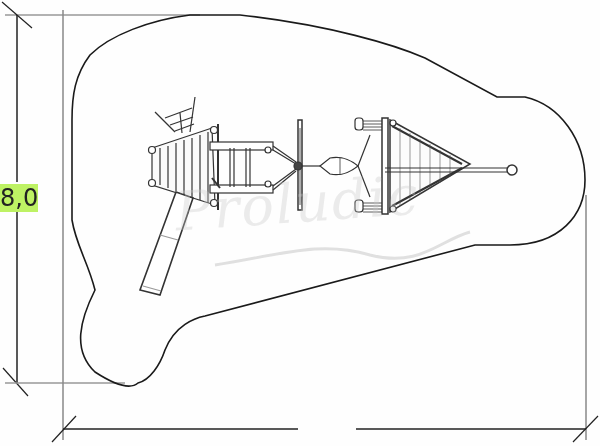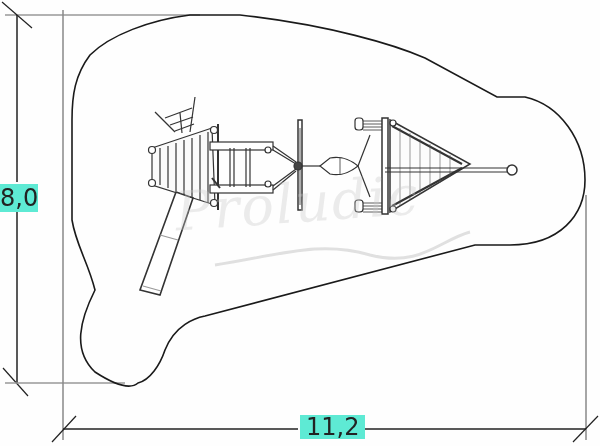--- a/index.html
+++ b/index.html
@@ -1,18 +1,18 @@
 <!DOCTYPE html>
 <html><head>
   <meta charset="utf-8">
   <style>
     html, body { margin: 0; padding: 0; background: #ffffff; }
     .canvas { position: relative; width: 600px; height: 446px; overflow: hidden; background: #fefefe; }
     svg.drawing { position: absolute; left: 0; top: 0; }
-    .dim-label { position: absolute; font-family: "DejaVu Sans", sans-serif; color: #222; background: #5eead4; line-height: 1; text-align: right; }
+    .dim-label { position: absolute; font-family: "DejaVu Sans", sans-serif; color: #222; background: #bef264; line-height: 1; text-align: right; }
     .dim-v { left: 0; top: 184px; font-size: 24px; padding: 2px 0; }
     .dim-h { left: 300px; top: 415px; font-size: 24px; padding: 0 6px; }
     .area-label { position: absolute; left: 237px; top: 247px; font-family: "DejaVu Sans", sans-serif; font-weight: bold; font-size: 22px; color: #2a2a2a; }
     .area-label sup { font-size: 13px; vertical-align: 9px; }
     .watermark { position: absolute; left: 175px; top: 172px; font-family: "DejaVu Serif", serif; font-style: italic; font-size: 54px; color: rgba(200,200,200,0.35); letter-spacing: 2px; transform: rotate(-4deg); }
   </style>
 </head>
 <body>
 
 <div class="canvas">
@@ -155,15 +155,14 @@
         <line x1="385" y1="168" x2="510" y2="168" stroke-width="1.2"></line>
         <line x1="385" y1="172" x2="510" y2="172" stroke-width="1.2"></line>
         <circle cx="512" cy="170" r="5" fill="#fff" stroke-width="1.5"></circle>
       </g>
     </g>
   </svg>
 
   <div class="watermark">Proludic</div>
 
   <div class="dim-label dim-v">8,0</div>
-  <div class="dim-label dim-h">11,2</div>
 
 </div>
 
 </body></html>

